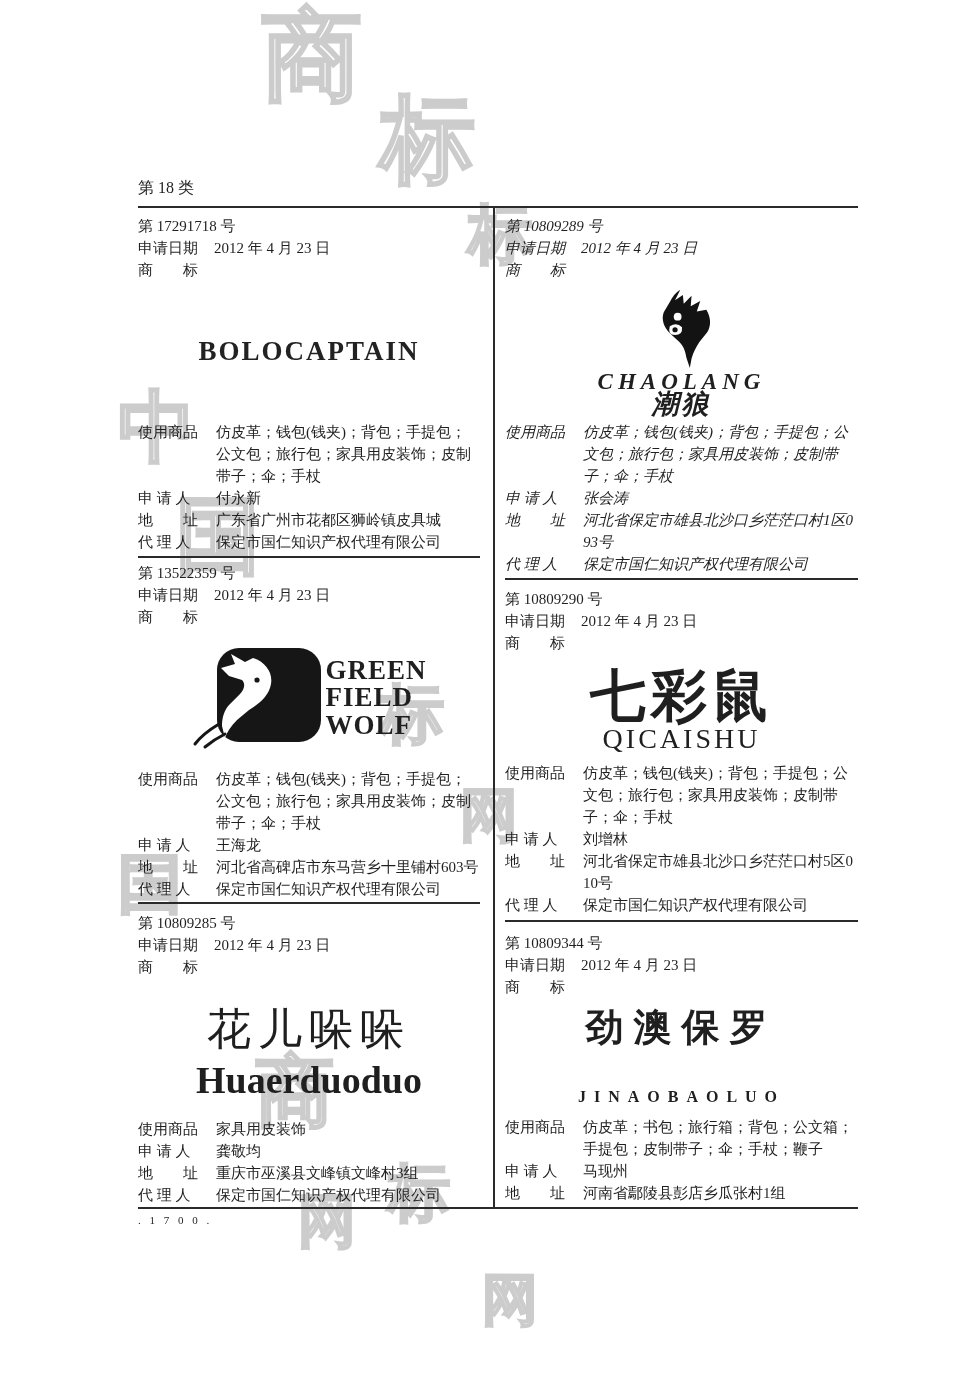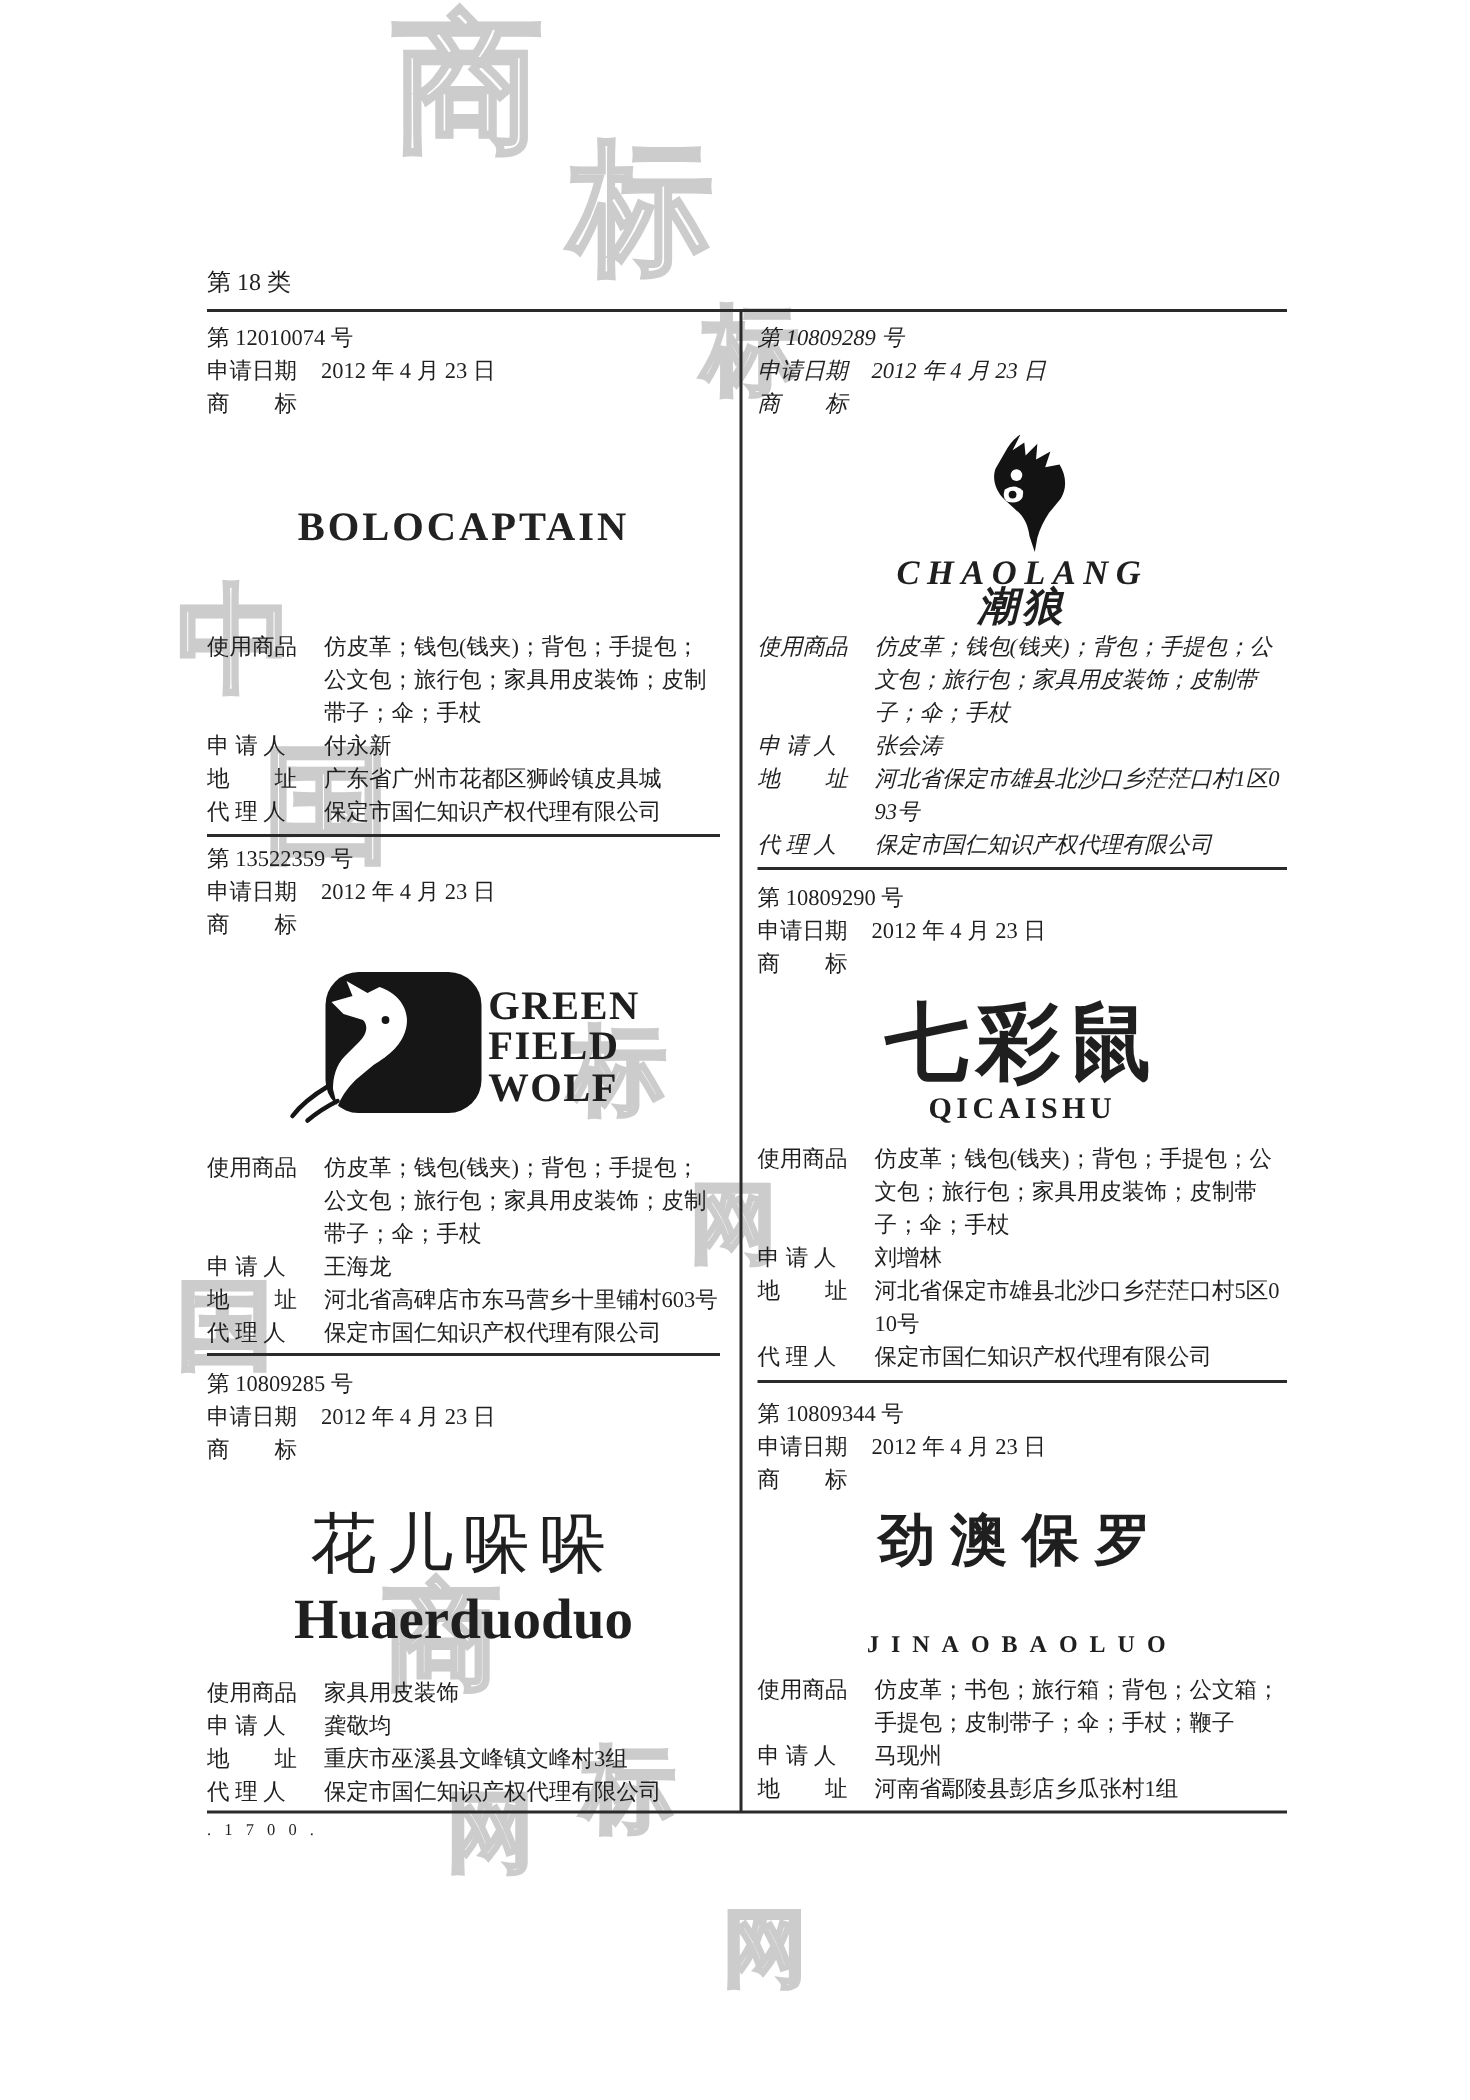--- a/index.html
+++ b/index.html
@@ -24,21 +24,21 @@
   .details .row{display:flex;align-items:flex-start;}
   .details .lbl{flex:none;width:78px;white-space:pre;}
   .details .val{flex:1;word-break:break-all;}
   
   .mark-bolocaptain{font-size:27px;font-weight:700;letter-spacing:2px;color:#222;}
   .mark-gfw{display:flex;align-items:center;justify-content:center;}
   .gfw-text{font-size:27px;font-weight:700;line-height:1.02;letter-spacing:1px;text-align:left;margin-left:2px;}
   .mark-chaolang-en{font-size:23px;font-weight:600;letter-spacing:5px;margin-top:3px;}
   .mark-chaolang-cn{font-size:27px;font-weight:700;letter-spacing:3px;}
   .mark-qicaishu-cn{font-size:56px;font-weight:700;letter-spacing:5px;line-height:1.1;}
-  .mark-qicaishu-en{font-size:20px;font-weight:700;letter-spacing:3px;margin-top:0px;}
+  .mark-qicaishu-en{font-size:28px;font-weight:400;letter-spacing:3px;margin-top:0px;}
   .mark-huaer-cn{font-size:44px;letter-spacing:7px;font-weight:500;line-height:1.15;}
   .mark-huaer-en{font-size:38px;font-weight:700;margin-top:14px;}
   .mark-jinao-cn{font-size:38px;font-weight:700;letter-spacing:10px;font-family:"Liberation Sans","DejaVu Sans",sans-serif;line-height:1.15;}
   .mark-jinao-en{font-size:16px;font-weight:700;letter-spacing:8px;margin-top:6px;}
   
   #wm-layer{position:absolute;inset:0;z-index:0;}
   .wm{position:absolute;line-height:1;font-weight:bold;color:#ffffff;
       -webkit-text-stroke:2.4px #c7c7c7;
       font-family:"DejaVu Sans","Liberation Sans",sans-serif;opacity:.9;}
   .content{position:absolute;inset:0;z-index:1;}
@@ -69,21 +69,21 @@
 
     <div class="rule-h" style="left:138px;top:206px;width:720px;"></div>
     <div class="rule-v" style="left:493px;top:206px;height:1002px;"></div>
     <div class="rule-h" style="left:138px;top:556px;width:342px;"></div>
     <div class="rule-h" style="left:138px;top:902px;width:342px;"></div>
     <div class="rule-h" style="left:505px;top:578px;width:353px;"></div>
     <div class="rule-h" style="left:505px;top:920px;width:353px;"></div>
     <div class="rule-h" style="left:138px;top:1207px;width:720px;"></div>
 
     <section class="entry col-l" style="top:215px;">
-      <div class="ln">第 12010074 号</div>
+      <div class="ln">第 17291718 号</div>
       <div class="ln"><span>申请日期</span><span class="date-val">2012 年 4 月 23 日</span></div>
       <div class="ln">商　　标</div>
       <div class="mark-area" style="height:140px;">
         <div class="mark-bolocaptain">BOLOCAPTAIN</div>
       </div>
       <div class="details">
         <div class="row">
             <span class="lbl">使用商品</span>
             <span class="val">仿皮革；钱包(钱夹)；背包；手提包；公文包；旅行包；家具用皮装饰；皮制带子；伞；手杖</span>
           </div>

